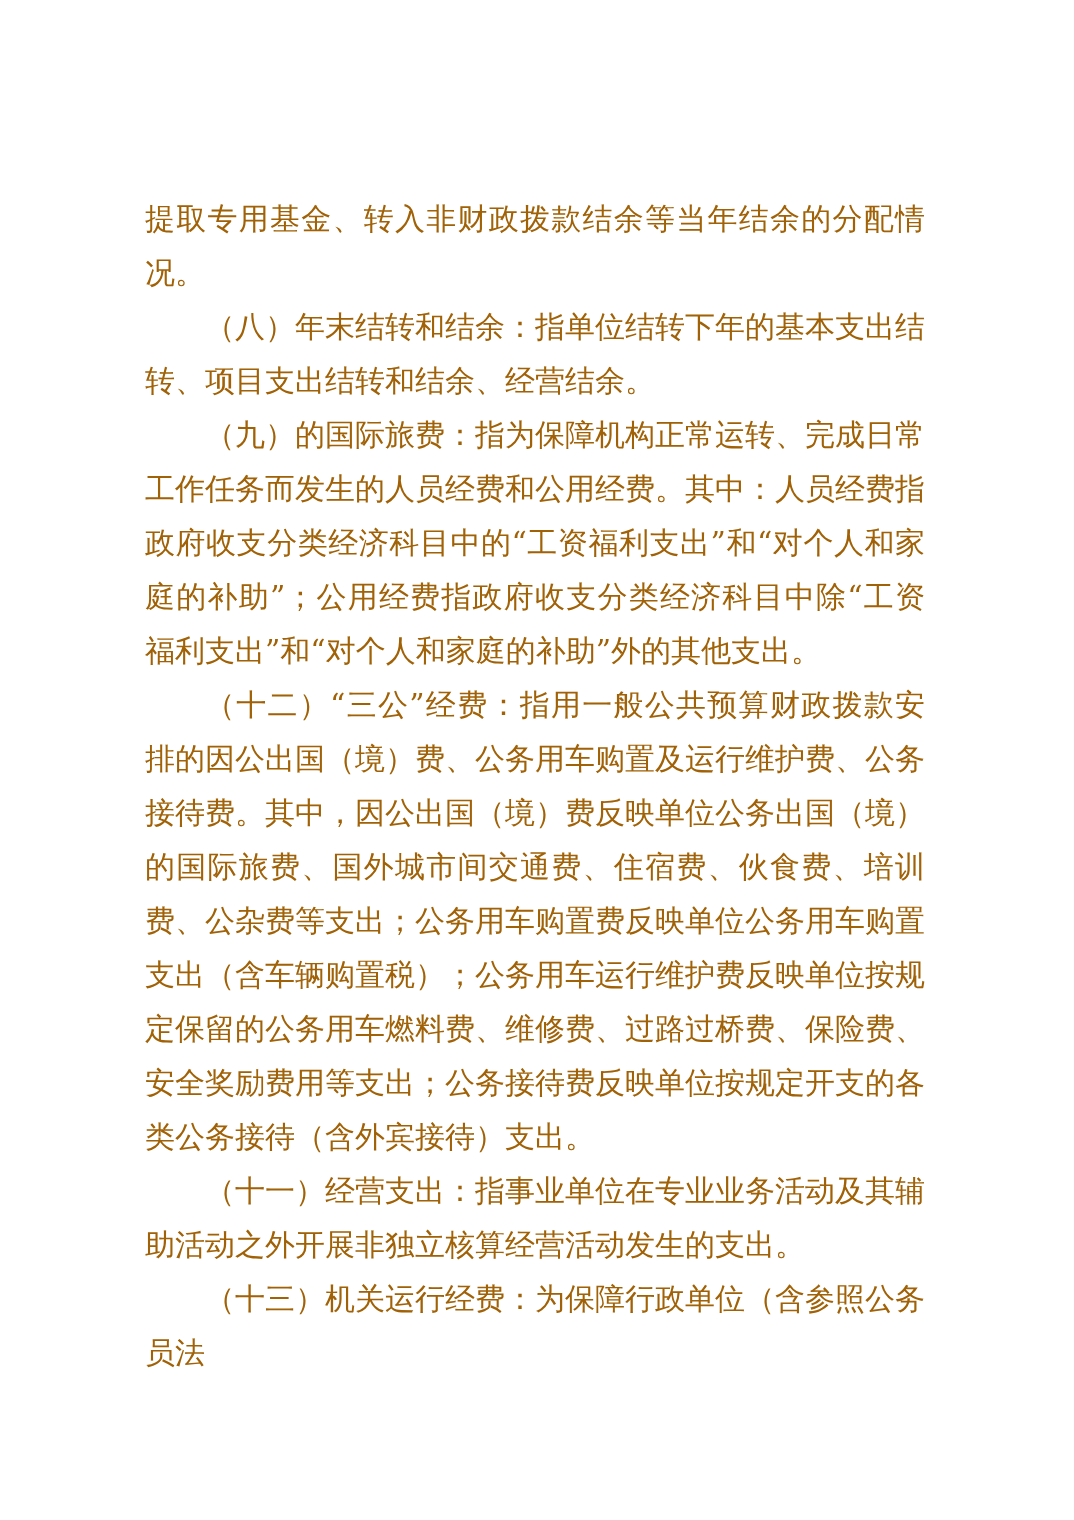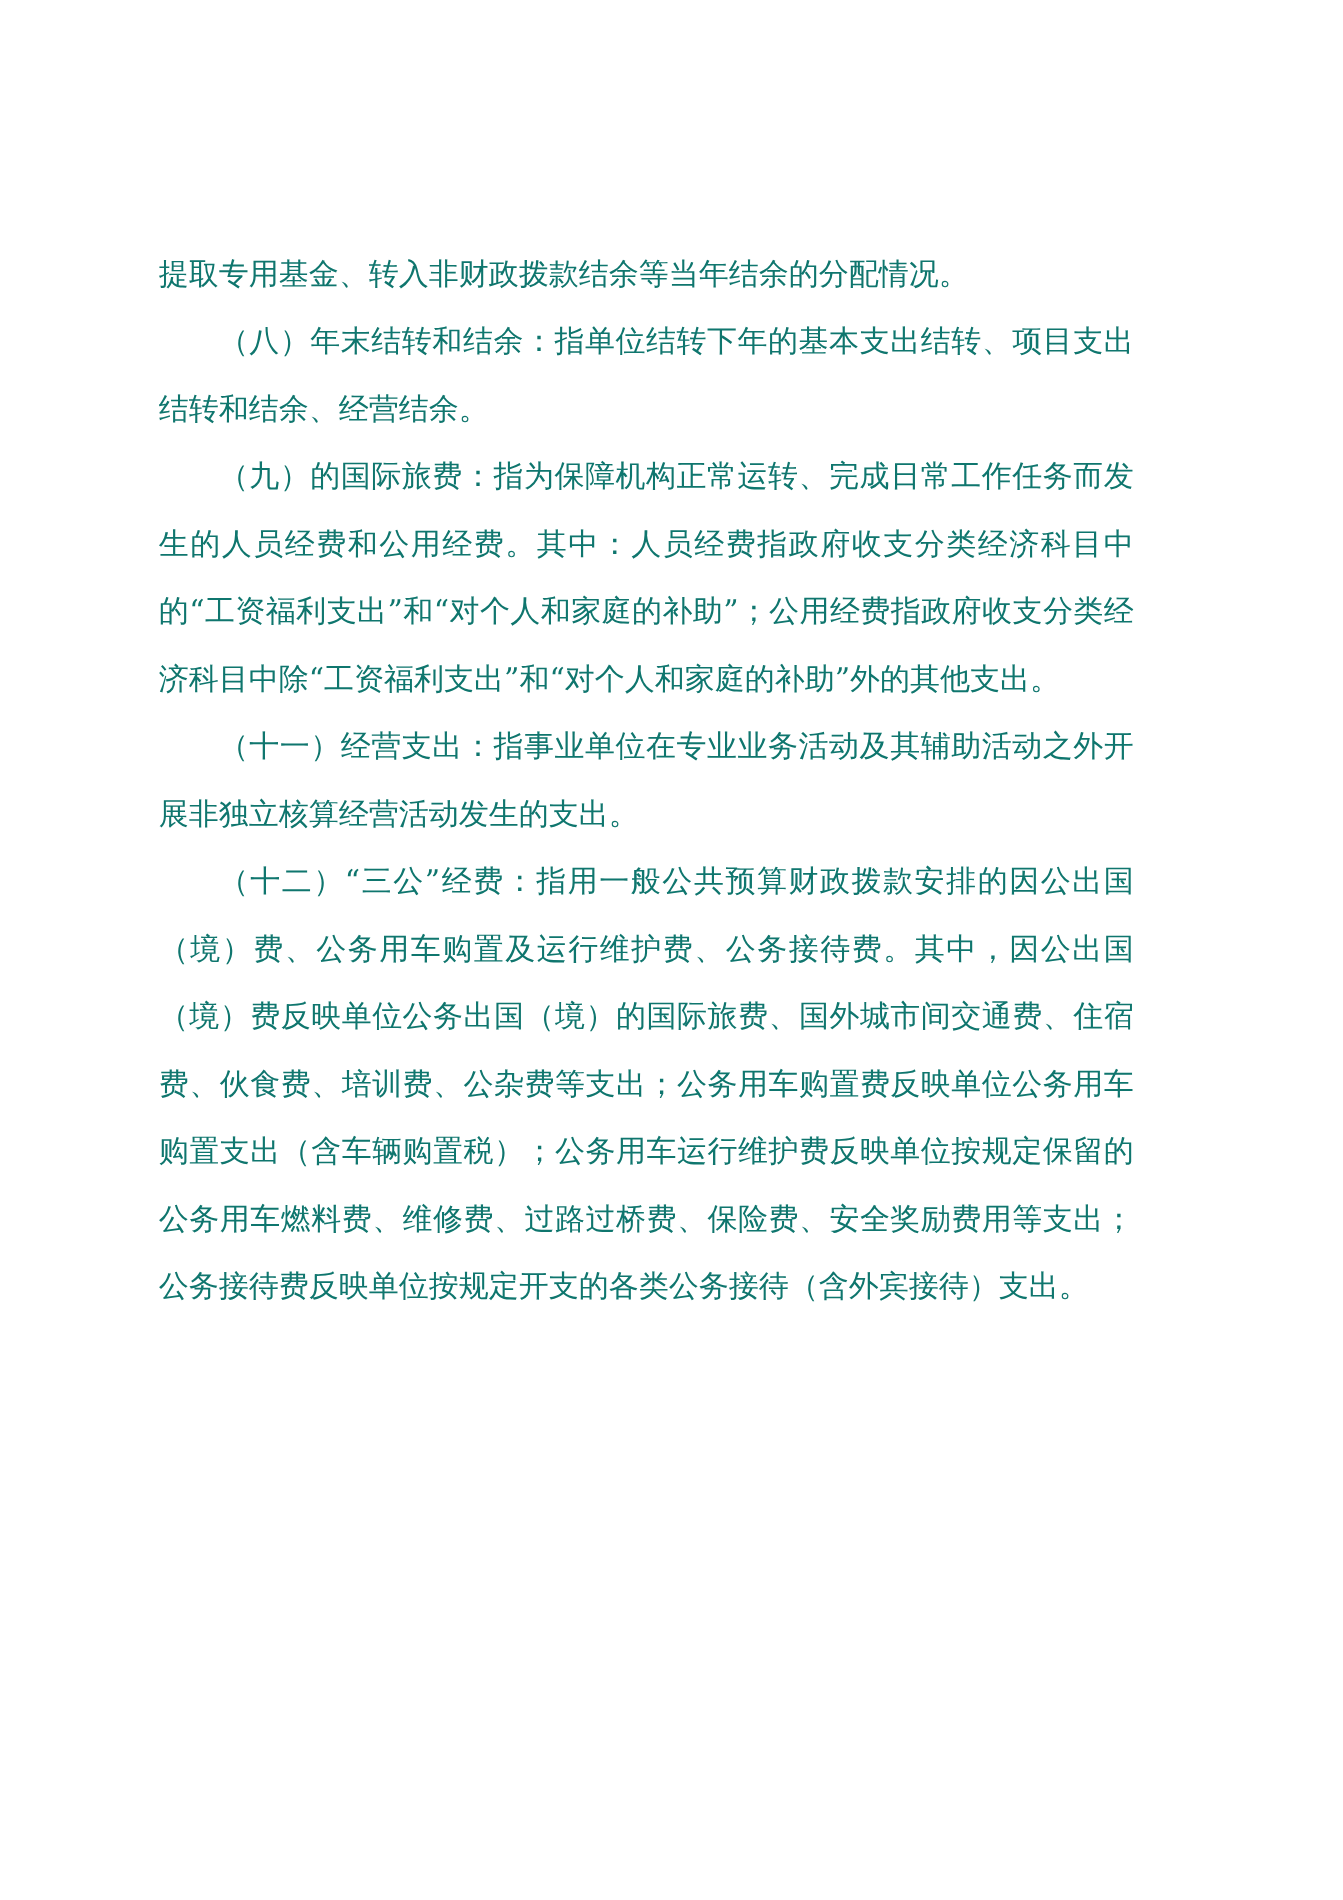--- a/index.html
+++ b/index.html
@@ -10,25 +10,25 @@
   .page {
     position: relative;
     width: 1074px;
     height: 1520px;
     background: #ffffff;
     overflow: hidden;
     font-family: "DejaVu Serif", "Liberation Serif", serif;
   }
   .content {
     position: absolute;
-    left: 127px;
+    left: 145px;
     top: 192px;
     width: 780px;
-    color: #0f766e;
-    font-size: 24px;
+    color: #a16207;
+    font-size: 30px;
     line-height: 54px;
     text-align: justify;
     text-justify: inter-ideograph;
   }
   .para {
     margin: 0;
     padding: 0;
     text-indent: 2em;
     word-break: break-all;
   }
@@ -45,19 +45,20 @@
 <div class="page">
   <div class="content">
 
     <p class="para no-indent"><span>提取专用基金、转入非财政拨款结余等当年结余的分配情况。</span></p>
 
     <p class="para"><span class="clause-label">（八）年末结转和结余：</span><span>指单位结转下年的基本支出结转、项目支出结转和结余、经营结余。</span></p>
 
     <p class="para"><span class="clause-label">（九）的国际旅费：</span><span>指为保障机构正常运转、完成日常工作任务而发生的人员经费和公用经费。其中：人员经费指政府收支分类经济科目中的“工资福利支出”和“对个人和家庭的补助”；公用经费指政府收支分类经济科目中除“工资福利支出”和“对个人和家庭的补助”外的其他支出。</span></p>
 
 
+    <p class="para"><span class="clause-label">（十二）“三公”经费：</span><span>指用一般公共预算财政拨款安排的因公出国（境）费、公务用车购置及运行维护费、公务接待费。其中，因公出国（境）费反映单位公务出国（境）的国际旅费、国外城市间交通费、住宿费、伙食费、培训费、公杂费等支出；公务用车购置费反映单位公务用车购置支出（含车辆购置税）；公务用车运行维护费反映单位按规定保留的公务用车燃料费、维修费、过路过桥费、保险费、安全奖励费用等支出；公务接待费反映单位按规定开支的各类公务接待（含外宾接待）支出。</span></p>
+
     <p class="para"><span class="clause-label">（十一）经营支出：</span><span>指事业单位在专业业务活动及其辅助活动之外开展非独立核算经营活动发生的支出。</span></p>
 
-    <p class="para"><span class="clause-label">（十二）“三公”经费：</span><span>指用一般公共预算财政拨款安排的因公出国（境）费、公务用车购置及运行维护费、公务接待费。其中，因公出国（境）费反映单位公务出国（境）的国际旅费、国外城市间交通费、住宿费、伙食费、培训费、公杂费等支出；公务用车购置费反映单位公务用车购置支出（含车辆购置税）；公务用车运行维护费反映单位按规定保留的公务用车燃料费、维修费、过路过桥费、保险费、安全奖励费用等支出；公务接待费反映单位按规定开支的各类公务接待（含外宾接待）支出。</span></p>
-
+    <p class="para"><span class="clause-label">（十三）机关运行经费：</span><span>为保障行政单位（含参照公务员法</span></p>
 
   </div>
 </div>
 
 </body></html>

